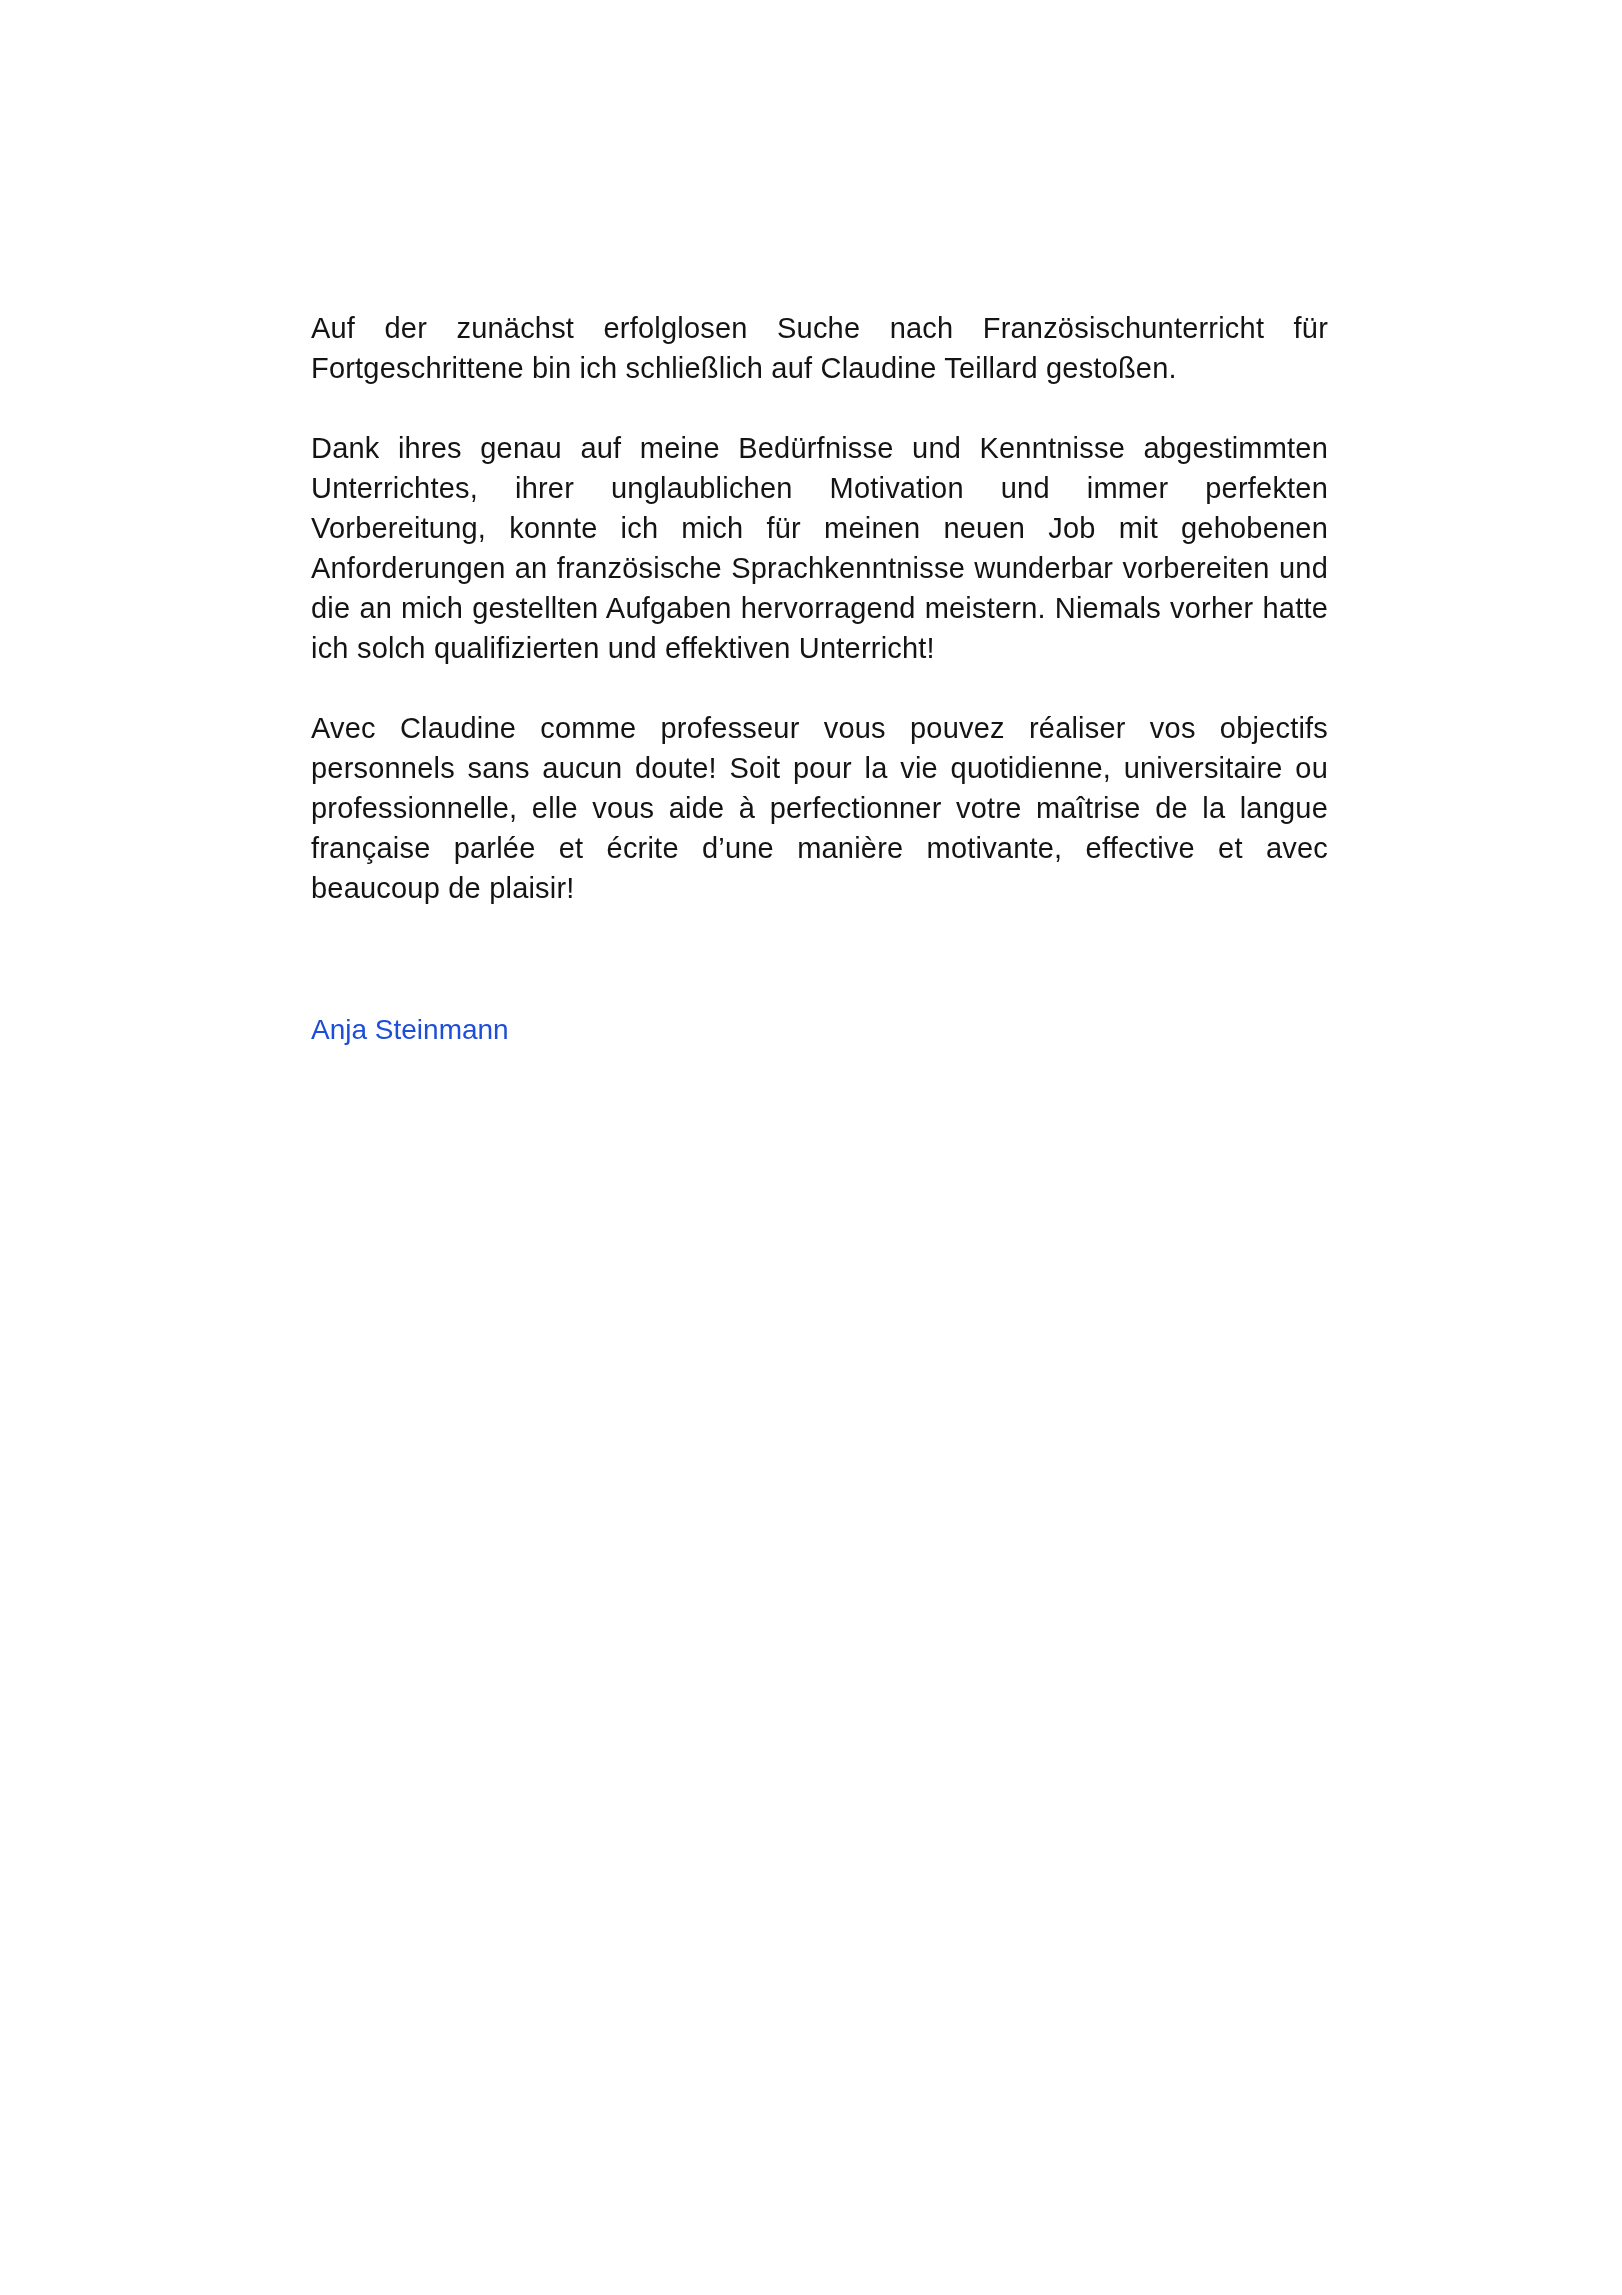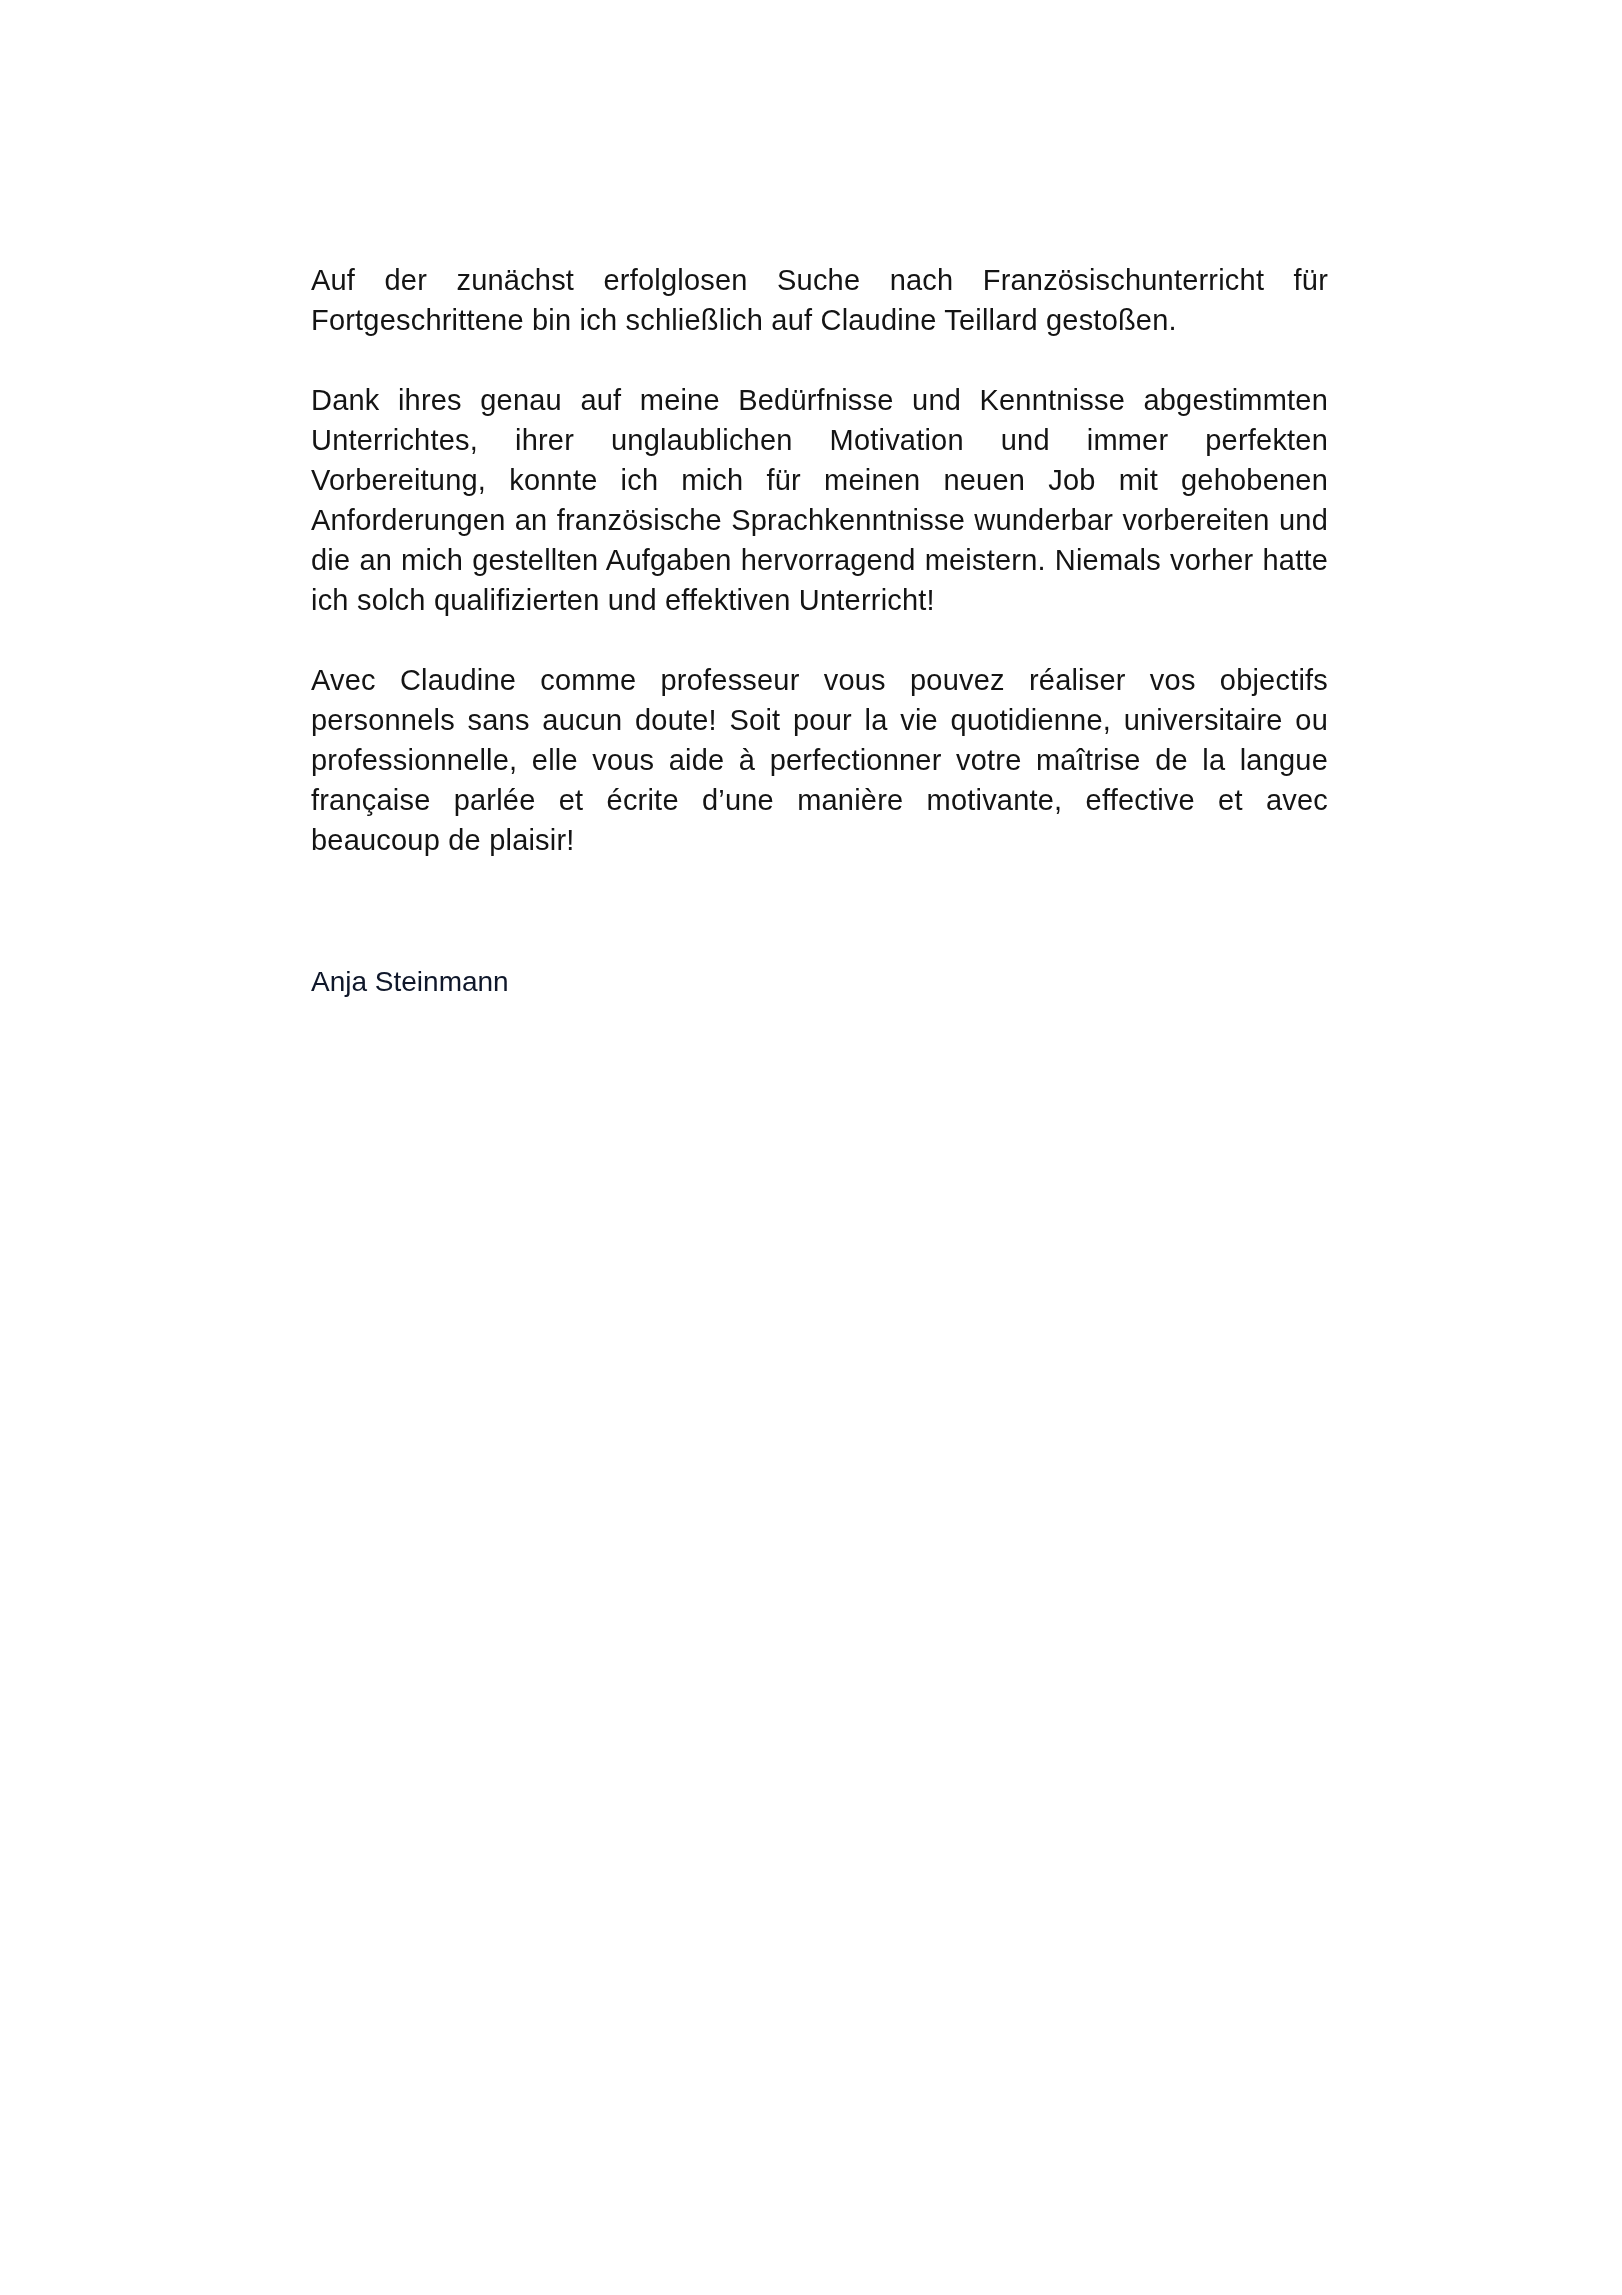--- a/index.html
+++ b/index.html
@@ -9,20 +9,21 @@
     background: #ffffff;
   }
   .page {
     position: relative;
     width: 1622px;
     height: 1796px;
     background: #ffffff;
     overflow: hidden;
     font-family: "Liberation Sans", "DejaVu Sans", sans-serif;
     color: #141414;
+    margin-top: 48px;
   }
   .text-block {
     position: absolute;
     left: 311px;
     top: 260px;
     width: 1017px;
   }
   .text-block p {
     margin: 0 0 40px 0;
     font-size: 29px;
@@ -33,21 +34,21 @@
   }
   .text-block p:last-of-type {
     margin-bottom: 0;
   }
   .signature {
     margin-top: 103px;
     font-size: 28px;
     line-height: 37px;
     text-align: left;
     font-family: "Liberation Sans", "DejaVu Sans", sans-serif;
-    color: #0f172a;
+    color: #1d4ed8;
   }
 </style>
 </head>
 <body>
 
 <div class="page">
   <div class="text-block">
     <p>Auf der zunächst erfolglosen Suche nach Französischunterricht für Fortgeschrittene bin ich schließlich auf Claudine Teillard gestoßen.</p>
     <p>Dank ihres genau auf meine Bedürfnisse und Kenntnisse abgestimmten Unterrichtes, ihrer unglaublichen Motivation und immer perfekten Vorbereitung, konnte ich mich für meinen neuen Job mit gehobenen Anforderungen an französische Sprachkenntnisse wunderbar vorbereiten und die an mich gestellten Aufgaben hervorragend meistern. Niemals vorher hatte ich solch qualifizierten und effektiven Unterricht!</p>
     <p>Avec Claudine comme professeur vous pouvez réaliser vos objectifs personnels sans aucun doute! Soit pour la vie quotidienne, universitaire ou professionnelle, elle vous aide à perfectionner votre maîtrise de la langue française parlée et écrite d’une manière motivante, effective et avec beaucoup de plaisir!</p>

